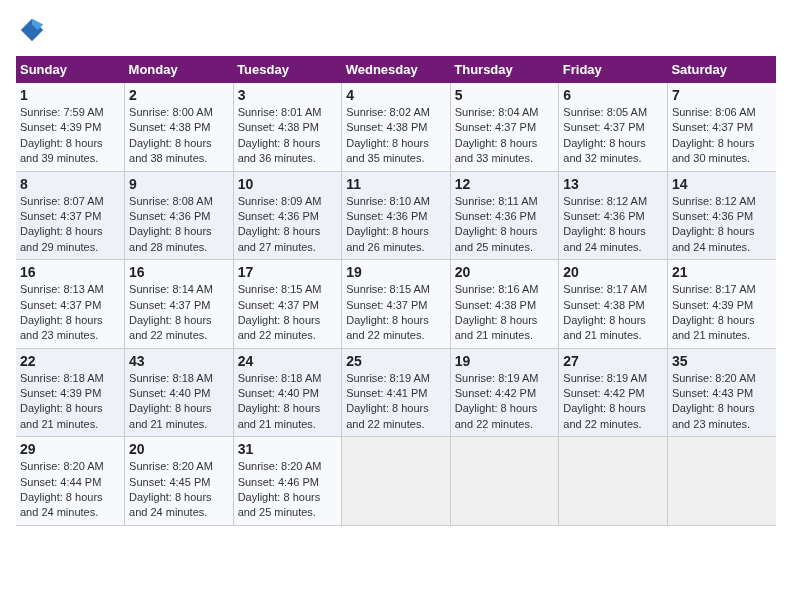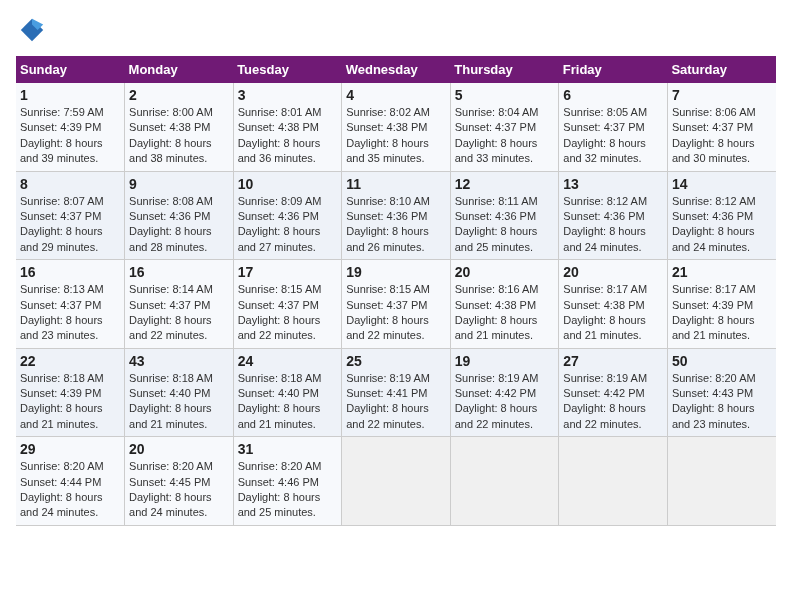--- a/index.html
+++ b/index.html
@@ -230,21 +230,21 @@
         </td>
         <td>
           <span class="day-num">19</span>
           <div class="day-info">Sunrise: 8:19 AM<br>Sunset: 4:42 PM<br>Daylight: 8 hours and 22 minutes.</div>
         </td>
         <td>
           <span class="day-num">27</span>
           <div class="day-info">Sunrise: 8:19 AM<br>Sunset: 4:42 PM<br>Daylight: 8 hours and 22 minutes.</div>
         </td>
         <td>
-          <span class="day-num">50</span>
+          <span class="day-num">35</span>
           <div class="day-info">Sunrise: 8:20 AM<br>Sunset: 4:43 PM<br>Daylight: 8 hours and 23 minutes.</div>
         </td>
       </tr>
       <tr>
         <td>
           <span class="day-num">29</span>
           <div class="day-info">Sunrise: 8:20 AM<br>Sunset: 4:44 PM<br>Daylight: 8 hours and 24 minutes.</div>
         </td>
         <td>
           <span class="day-num">20</span>

